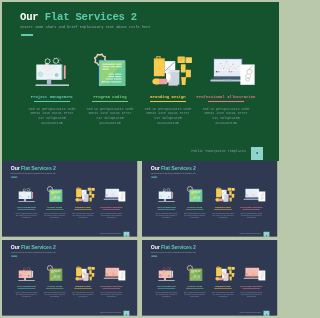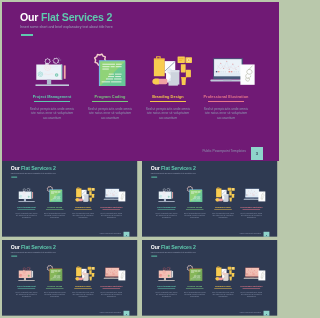--- a/index.html
+++ b/index.html
@@ -20,21 +20,21 @@
     --grey:#ded7d2; --grey2:#d7cfc9; --grey3:#c9bfb9; --grey4:#a79b94;
     --dark:#7a4a52; --steel:#d9a79c; --tealbar:#fafafa; --tealdot:#5cb063;
     --frame:#a5703a; --pinkbar:#fbfbfb; --dotred:#d8514f; --gearline:#c0555f;
     --pinkline:#e5968c; --gearpink:#f3d3ce; --linepink:#dfa49a; --linegrey:#eac7bd;
     --linesteel:#e0b2a6; --scribble:#b0b2a0; --spark:#b07c86; --tealline:#d9484a;
     --g1:#86b659; --g2:#7cae58; --g3:#6fa557; --codetext:#e6f0d8;
   }
   .root { position:absolute; left:0; top:0; width:281px; height:318px; }
 
   
-  .hero { position:absolute; left:2px; top:2px; width:277px; height:159px; background:#701a75; overflow:hidden; }
+  .hero { position:absolute; left:2px; top:2px; width:277px; height:159px; background:#14532d; overflow:hidden;font-family:Liberation Mono, monospace; }
 
   .hero-title { position:absolute; left:18px; top:9.2px; font-size:10.6px; font-weight:bold; letter-spacing:-0.2px; white-space:nowrap; }
   .hero-title .w { color:#ffffff; }
   .hero-title .g { color:#5fc9ae; }
 
   .hero-sub { position:absolute; left:18px; top:22.5px; font-size:3.6px; color:#9aa4bb; letter-spacing:-0.02px; white-space:nowrap; }
   .hero-rule { position:absolute; left:19.3px; top:32.3px; width:11.6px; height:1.3px; background:#5fc9ae; }
 
   .cols { position:absolute; left:0; top:0; width:277px; height:155px; }
   .col { position:absolute; top:94.3px; width:64px; text-align:center; }

